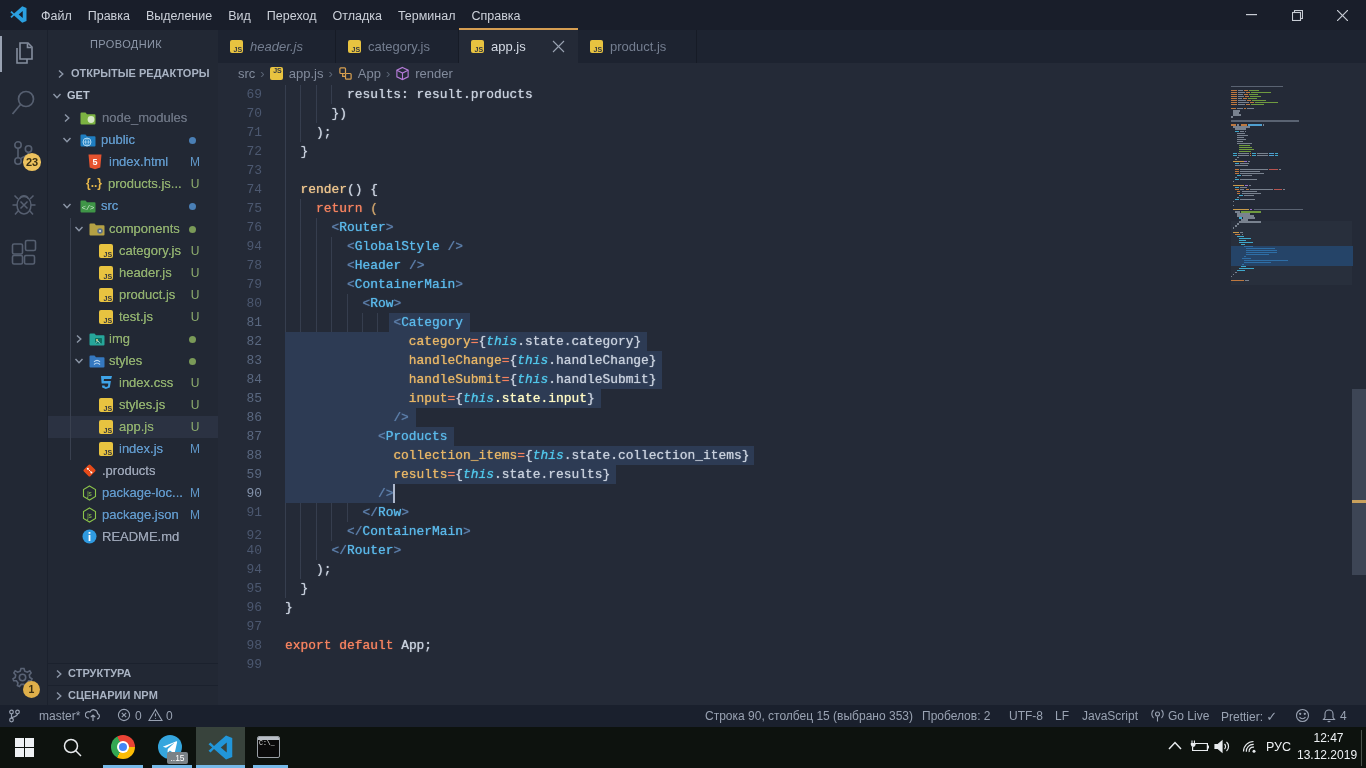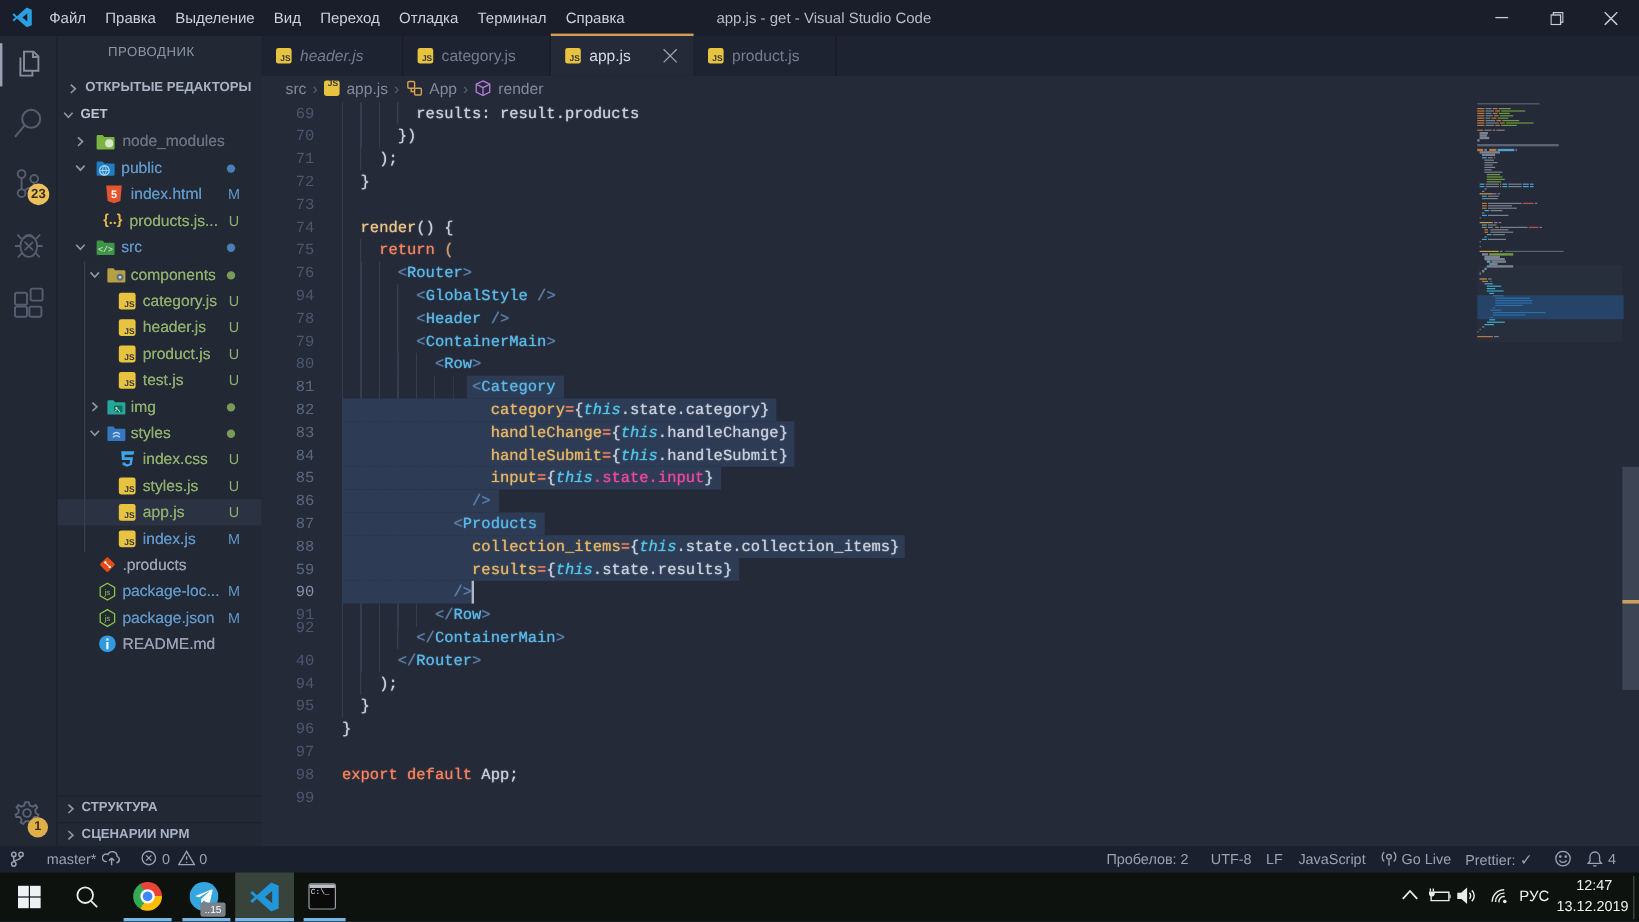--- a/index.html
+++ b/index.html
@@ -18,21 +18,20 @@
 svg{display:block}
 </style></head><body>
 <div id="page">
 
 <div class="abs" style="left:0;top:0;width:1366px;height:30px;background:#191e2a"></div>
 <svg class="abs" style="left:10px;top:6px" width="17" height="17" viewBox="0 0 100 100">
 <path fill="#2ba0e0" d="M72 2 L97 12 L97 88 L72 98 L24 56 L10 70 L2 63 L17 50 L2 37 L10 30 L24 44 Z"></path>
 <path fill="#191e2a" d="M75 30 L75 70 L51 50 Z"></path>
     </svg>
 <div class="abs" style="left:33px;top:0;height:30px;line-height:30px;white-space:nowrap"><span class="mi">Файл</span><span class="mi">Правка</span><span class="mi">Выделение</span><span class="mi">Вид</span><span class="mi">Переход</span><span class="mi">Отладка</span><span class="mi">Терминал</span><span class="mi">Справка</span></div>
-<div class="abs" style="left:597px;top:0;height:30px;line-height:30px;font-size:12.5px;color:#b6bcc6">app.js - get - Visual Studio Code</div>
 <svg class="abs" style="left:1246px;top:14px" width="11" height="2">
       <rect width="11" height="1.2" fill="#c8ccd4"></rect>
     </svg>
 <svg class="abs" style="left:1292px;top:10px" width="11" height="11" viewBox="0 0 11 11" fill="none" stroke="#c8ccd4" stroke-width="1.1">
 <rect x="2.5" y="0.5" width="8" height="8"></rect>
       <rect x="0.5" y="2.5" width="8" height="8" fill="#191e2a"></rect>
     </svg>
 <svg class="abs" style="left:1337px;top:10px" width="11" height="11" stroke="#c8ccd4" stroke-width="1.2">
 <line x1="0" y1="0" x2="11" y2="11"></line>
       <line x1="11" y1="0" x2="0" y2="11"></line>
@@ -324,34 +323,34 @@
 <div class="cl" style="left:285px;top:294px">          <span style="color:#5b7da8">&lt;</span><span style="color:#5ab7e8">Row</span><span style="color:#5b7da8">&gt;</span></div>
 <div class="lnum" style="top:313px;color:#5a6880">81</div>
 <div class="cl" style="left:285px;top:313px">              <span style="color:#5b7da8">&lt;</span><span style="color:#5ab7e8">Category</span></div>
 <div class="lnum" style="top:332px;color:#5a6880">82</div>
 <div class="cl" style="left:285px;top:332px">                <span style="color:#e6b566">category</span><span style="color:#f5825f">=</span><span style="color:#c7cfdc">{</span><span style="color:#50c5e9;font-style:italic">this</span><span style="color:#c7cfdc">.state.category</span><span style="color:#c7cfdc">}</span></div>
 <div class="lnum" style="top:351px;color:#5a6880">83</div>
 <div class="cl" style="left:285px;top:351px">                <span style="color:#e6b566">handleChange</span><span style="color:#f5825f">=</span><span style="color:#c7cfdc">{</span><span style="color:#50c5e9;font-style:italic">this</span><span style="color:#c7cfdc">.handleChange</span><span style="color:#c7cfdc">}</span></div>
 <div class="lnum" style="top:370px;color:#5a6880">84</div>
 <div class="cl" style="left:285px;top:370px">                <span style="color:#e6b566">handleSubmit</span><span style="color:#f5825f">=</span><span style="color:#c7cfdc">{</span><span style="color:#50c5e9;font-style:italic">this</span><span style="color:#c7cfdc">.handleSubmit</span><span style="color:#c7cfdc">}</span></div>
 <div class="lnum" style="top:389px;color:#5a6880">85</div>
-<div class="cl" style="left:285px;top:389px">                <span style="color:#e6b566">input</span><span style="color:#f5825f">=</span><span style="color:#c7cfdc">{</span><span style="color:#50c5e9;font-style:italic">this</span><span style="color:#ec4899">.state.input</span><span style="color:#c7cfdc">}</span></div>
+<div class="cl" style="left:285px;top:389px">                <span style="color:#e6b566">input</span><span style="color:#f5825f">=</span><span style="color:#c7cfdc">{</span><span style="color:#50c5e9;font-style:italic">this</span><span style="color:#fef9c3">.state.input</span><span style="color:#c7cfdc">}</span></div>
 <div class="lnum" style="top:408px;color:#5a6880">86</div>
 <div class="cl" style="left:285px;top:408px">              <span style="color:#5b7da8">/&gt;</span></div>
 <div class="lnum" style="top:427px;color:#5a6880">87</div>
 <div class="cl" style="left:285px;top:427px">            <span style="color:#5b7da8">&lt;</span><span style="color:#5ab7e8">Products</span></div>
 <div class="lnum" style="top:446px;color:#5a6880">88</div>
 <div class="cl" style="left:285px;top:446px">              <span style="color:#e6b566">collection_items</span><span style="color:#f5825f">=</span><span style="color:#c7cfdc">{</span><span style="color:#50c5e9;font-style:italic">this</span><span style="color:#c7cfdc">.state.collection_items</span><span style="color:#c7cfdc">}</span></div>
 <div class="lnum" style="top:465px;color:#5a6880">59</div>
 <div class="cl" style="left:285px;top:465px">              <span style="color:#e6b566">results</span><span style="color:#f5825f">=</span><span style="color:#c7cfdc">{</span><span style="color:#50c5e9;font-style:italic">this</span><span style="color:#c7cfdc">.state.results</span><span style="color:#c7cfdc">}</span></div>
 <div class="lnum" style="top:484px;color:#8493ab">90</div>
 <div class="cl" style="left:285px;top:484px">            <span style="color:#5b7da8">/&gt;</span></div>
 <div class="lnum" style="top:503px;color:#4c5870">91</div>
 <div class="cl" style="left:285px;top:503px">          <span style="color:#5b7da8">&lt;/</span><span style="color:#5ab7e8">Row</span><span style="color:#5b7da8">&gt;</span></div>
-<div class="lnum" style="top:514px;color:#4c5870">92</div>
+<div class="lnum" style="top:526px;color:#4c5870">92</div>
 <div class="cl" style="left:285px;top:522px">        <span style="color:#5b7da8">&lt;/</span><span style="color:#5ab7e8">ContainerMain</span><span style="color:#5b7da8">&gt;</span></div>
 <div class="lnum" style="top:541px;color:#4c5870">40</div>
 <div class="cl" style="left:285px;top:541px">      <span style="color:#5b7da8">&lt;/</span><span style="color:#5ab7e8">Router</span><span style="color:#5b7da8">&gt;</span></div>
 <div class="lnum" style="top:560px;color:#4c5870">94</div>
 <div class="cl" style="left:285px;top:560px"><span style="color:#c7cfdc">    );</span></div>
 <div class="lnum" style="top:579px;color:#4c5870">95</div>
 <div class="cl" style="left:285px;top:579px"><span style="color:#c7cfdc">  }</span></div>
 <div class="lnum" style="top:598px;color:#4c5870">96</div>
 <div class="cl" style="left:285px;top:598px"><span style="color:#c7cfdc">}</span></div>
 <div class="lnum" style="top:617px;color:#4c5870">97</div>
@@ -542,20 +541,21 @@
 <svg class="abs" style="left:117px;top:708px" width="14" height="14" viewBox="0 0 14 14" fill="none" stroke="#99a2b2" stroke-width="1.1">
 <circle cx="7" cy="7" r="5.6"></circle>
       <path d="M4.8 4.8 L9.2 9.2 M9.2 4.8 L4.8 9.2"></path>
     </svg>
 <div class="sbit" style="left:135px;top:705px">0</div>
 <svg class="abs" style="left:148px;top:708px" width="15" height="14" viewBox="0 0 15 14" fill="none" stroke="#99a2b2" stroke-width="1.1">
 <path d="M7.5 1.5 L14 12.5 L1 12.5 Z"></path>
       <path d="M7.5 5.5 L7.5 8.5 M7.5 10.2 L7.5 11"></path>
     </svg>
 <div class="sbit" style="left:166px;top:705px">0</div>
+<div class="sbit" style="left:705px;top:705px">Строка 90, столбец 15 (выбрано 353)</div>
 <div class="sbit" style="left:922px;top:705px">Пробелов: 2</div>
 <div class="sbit" style="left:1009px;top:705px">UTF-8</div>
 <div class="sbit" style="left:1055px;top:705px">LF</div>
 <div class="sbit" style="left:1082px;top:705px">JavaScript</div>
 <svg class="abs" style="left:1150px;top:708px" width="15" height="15" viewBox="0 0 15 15" fill="none" stroke="#99a2b2" stroke-width="1.1">
 <circle cx="7.5" cy="6" r="2"></circle>
       <path d="M3.5 10 A5.5 5.5 0 0 1 3.5 2 M11.5 2 A5.5 5.5 0 0 1 11.5 10 M7.5 8.5 L7.5 13.5"></path>
     </svg>
 <div class="sbit" style="left:1168px;top:705px">Go Live</div>
 <div class="sbit" style="left:1221px;top:705px">Prettier: <span style="font-size:13px">✓</span></div>

